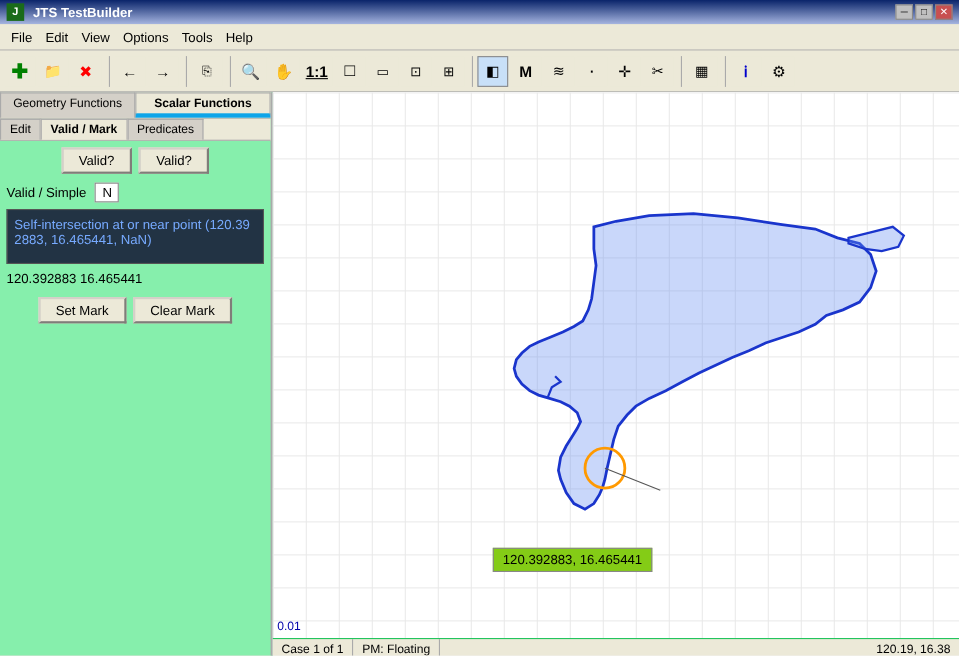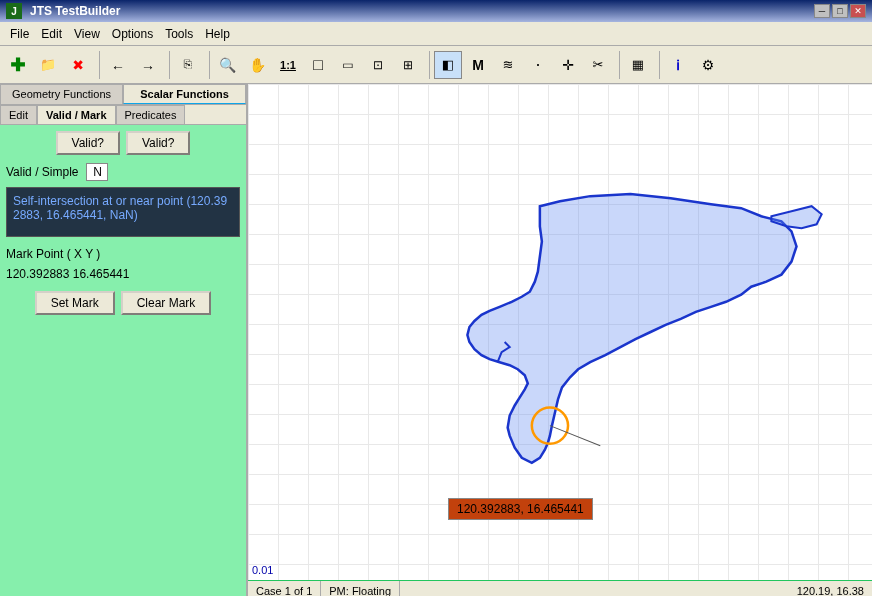--- a/index.html
+++ b/index.html
@@ -90,21 +90,21 @@
       background: #d4d0c8;
       border: 1px solid #aaa;
       border-bottom: none;
       cursor: pointer;
       text-align: center;
       font-size: 11px;
     }
     .tab-btn.active {
       background: #ece9d8;
       font-weight: bold;
-      border-bottom: 1px solid #0ea5e9;
+      border-bottom: 4px solid #0ea5e9;
       position: relative;
       z-index: 1;
     }
 
     
     #subtabs-row {
       display: flex;
       border-bottom: 1px solid #aaa;
       background: #ece9d8;
     }
@@ -206,21 +206,21 @@
     
     #map-svg {
       position: absolute;
       top: 0; left: 0;
       width: 100%; height: 100%;
     }
 
     
     #coord-tooltip {
       position: absolute;
-      background: #c2410c;
+      background: #84cc16;
       border: 1px solid #888;
       padding: 3px 8px;
       font-size: 12px;
       bottom: 60px;
       left: 200px;
     }
     
 
     
     #statusbar {
@@ -282,21 +282,21 @@
   <div class="tb-btn" style="font-size:13px;">📁</div>
   <div class="tb-btn" style="color:red;font-size:14px;">✖</div>
   <div class="tb-sep"></div>
   <div class="tb-btn">←</div>
   <div class="tb-btn">→</div>
   <div class="tb-sep"></div>
   <div class="tb-btn" style="font-size:11px;">⎘</div>
   <div class="tb-sep"></div>
   <div class="tb-btn">🔍</div>
   <div class="tb-btn">✋</div>
-  <div class="tb-btn" style="font-size:11px;font-weight:bold;text-decoration:underline;">1:1</div>
+  <div class="tb-btn" style="font-size:14px;font-weight:bold;text-decoration:underline;">1:1</div>
   <div class="tb-btn" style="font-size:16px;">□</div>
   <div class="tb-btn" style="font-size:12px;">▭</div>
   <div class="tb-btn" style="font-size:12px;">⊡</div>
   <div class="tb-btn" style="font-size:12px;">⊞</div>
   <div class="tb-sep"></div>
   <div class="tb-btn active" style="font-size:13px;">◧</div>
   <div class="tb-btn" style="font-size:14px;font-weight:bold;">M</div>
   <div class="tb-btn" style="font-size:13px;">≋</div>
   <div class="tb-btn" style="font-size:18px;">·</div>
   <div class="tb-btn" style="font-size:14px;">✛</div>
@@ -332,21 +332,20 @@
       <div id="valid-simple-row">
         <span id="valid-simple-label">Valid / Simple</span>
         <div id="valid-simple-value">N</div>
       </div>
 
       <div id="info-box">
         <span style="white-space:pre-wrap;">Self-intersection at or near point (120.39
 2883, 16.465441, NaN)</span>
       </div>
 
-      <div id="mark-point-label">Mark Point ( X Y )</div>
       <div id="mark-point-value">120.392883  16.465441</div>
 
       <div class="btn-row-mark">
         <button class="action-btn">Set Mark</button>
         <button class="action-btn">Clear Mark</button>
       </div>
     </div>
   </div>
 
   <div id="right-panel">

